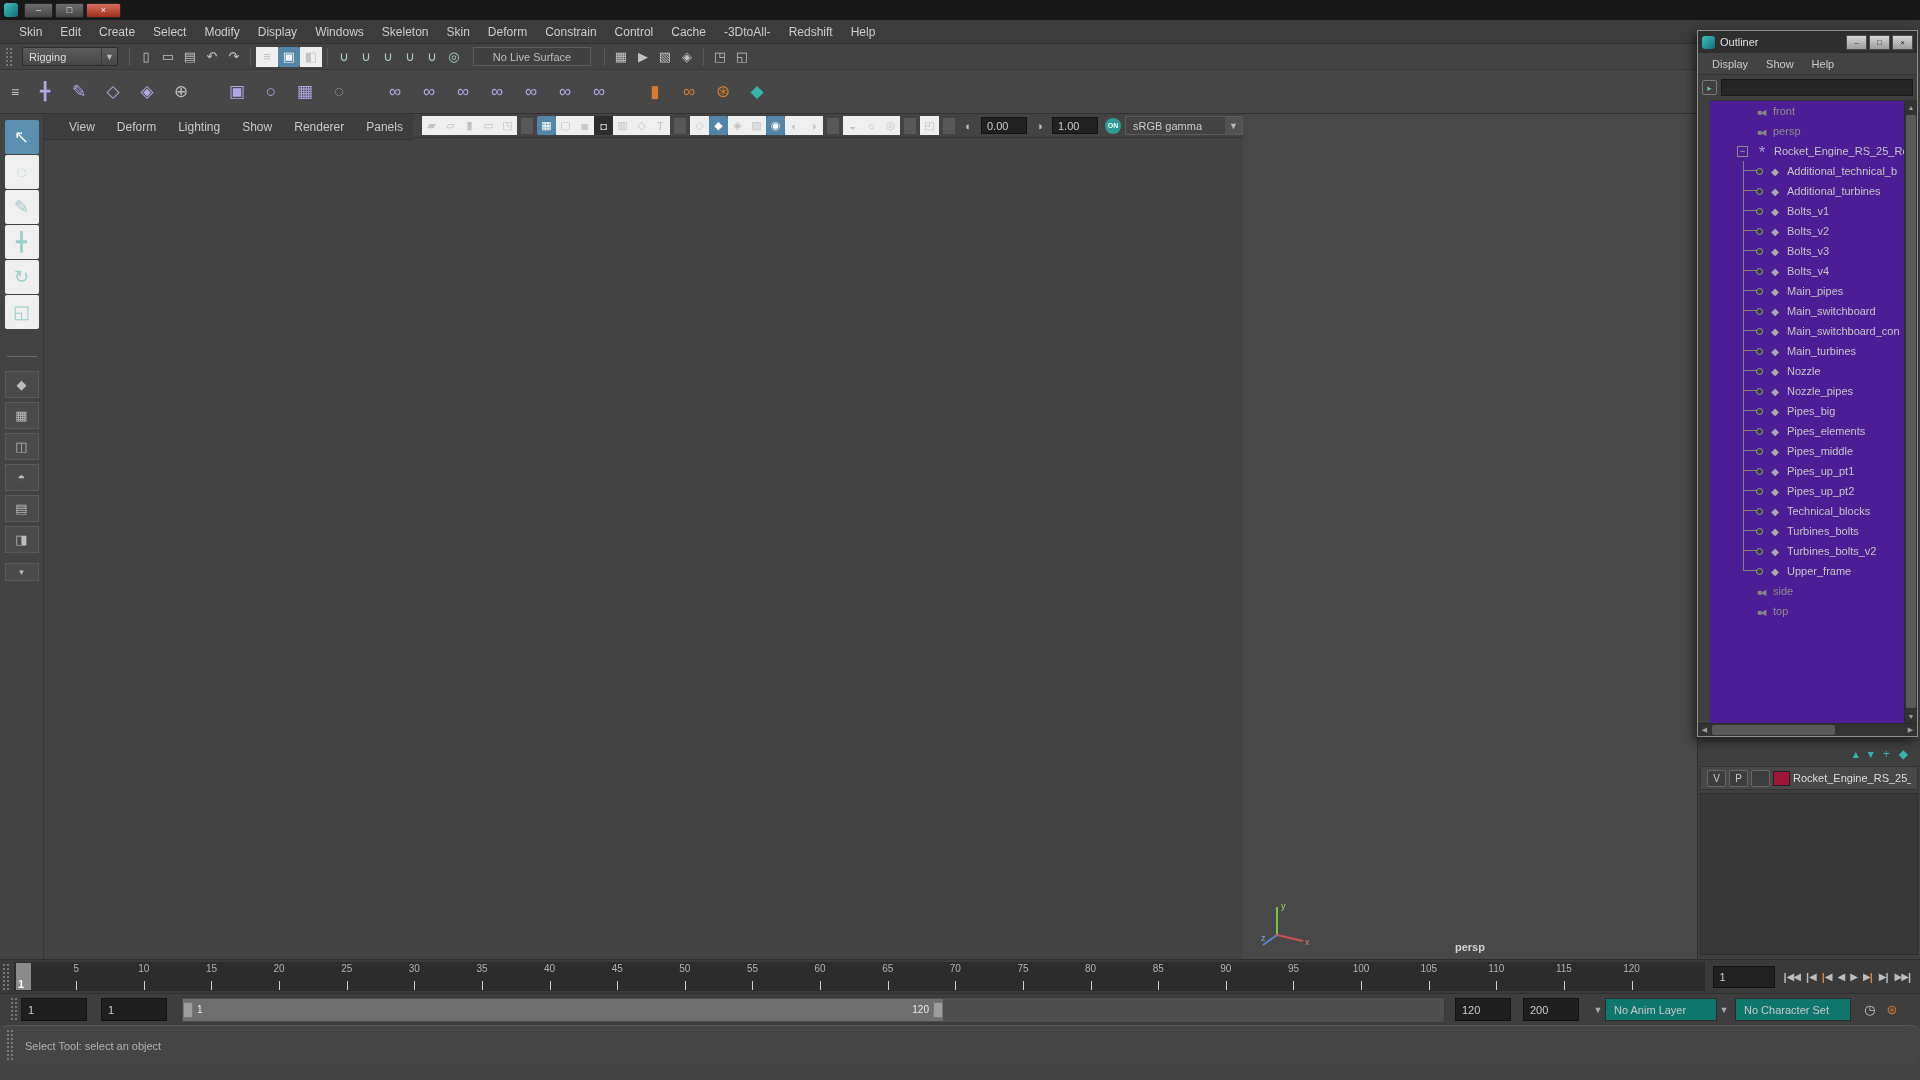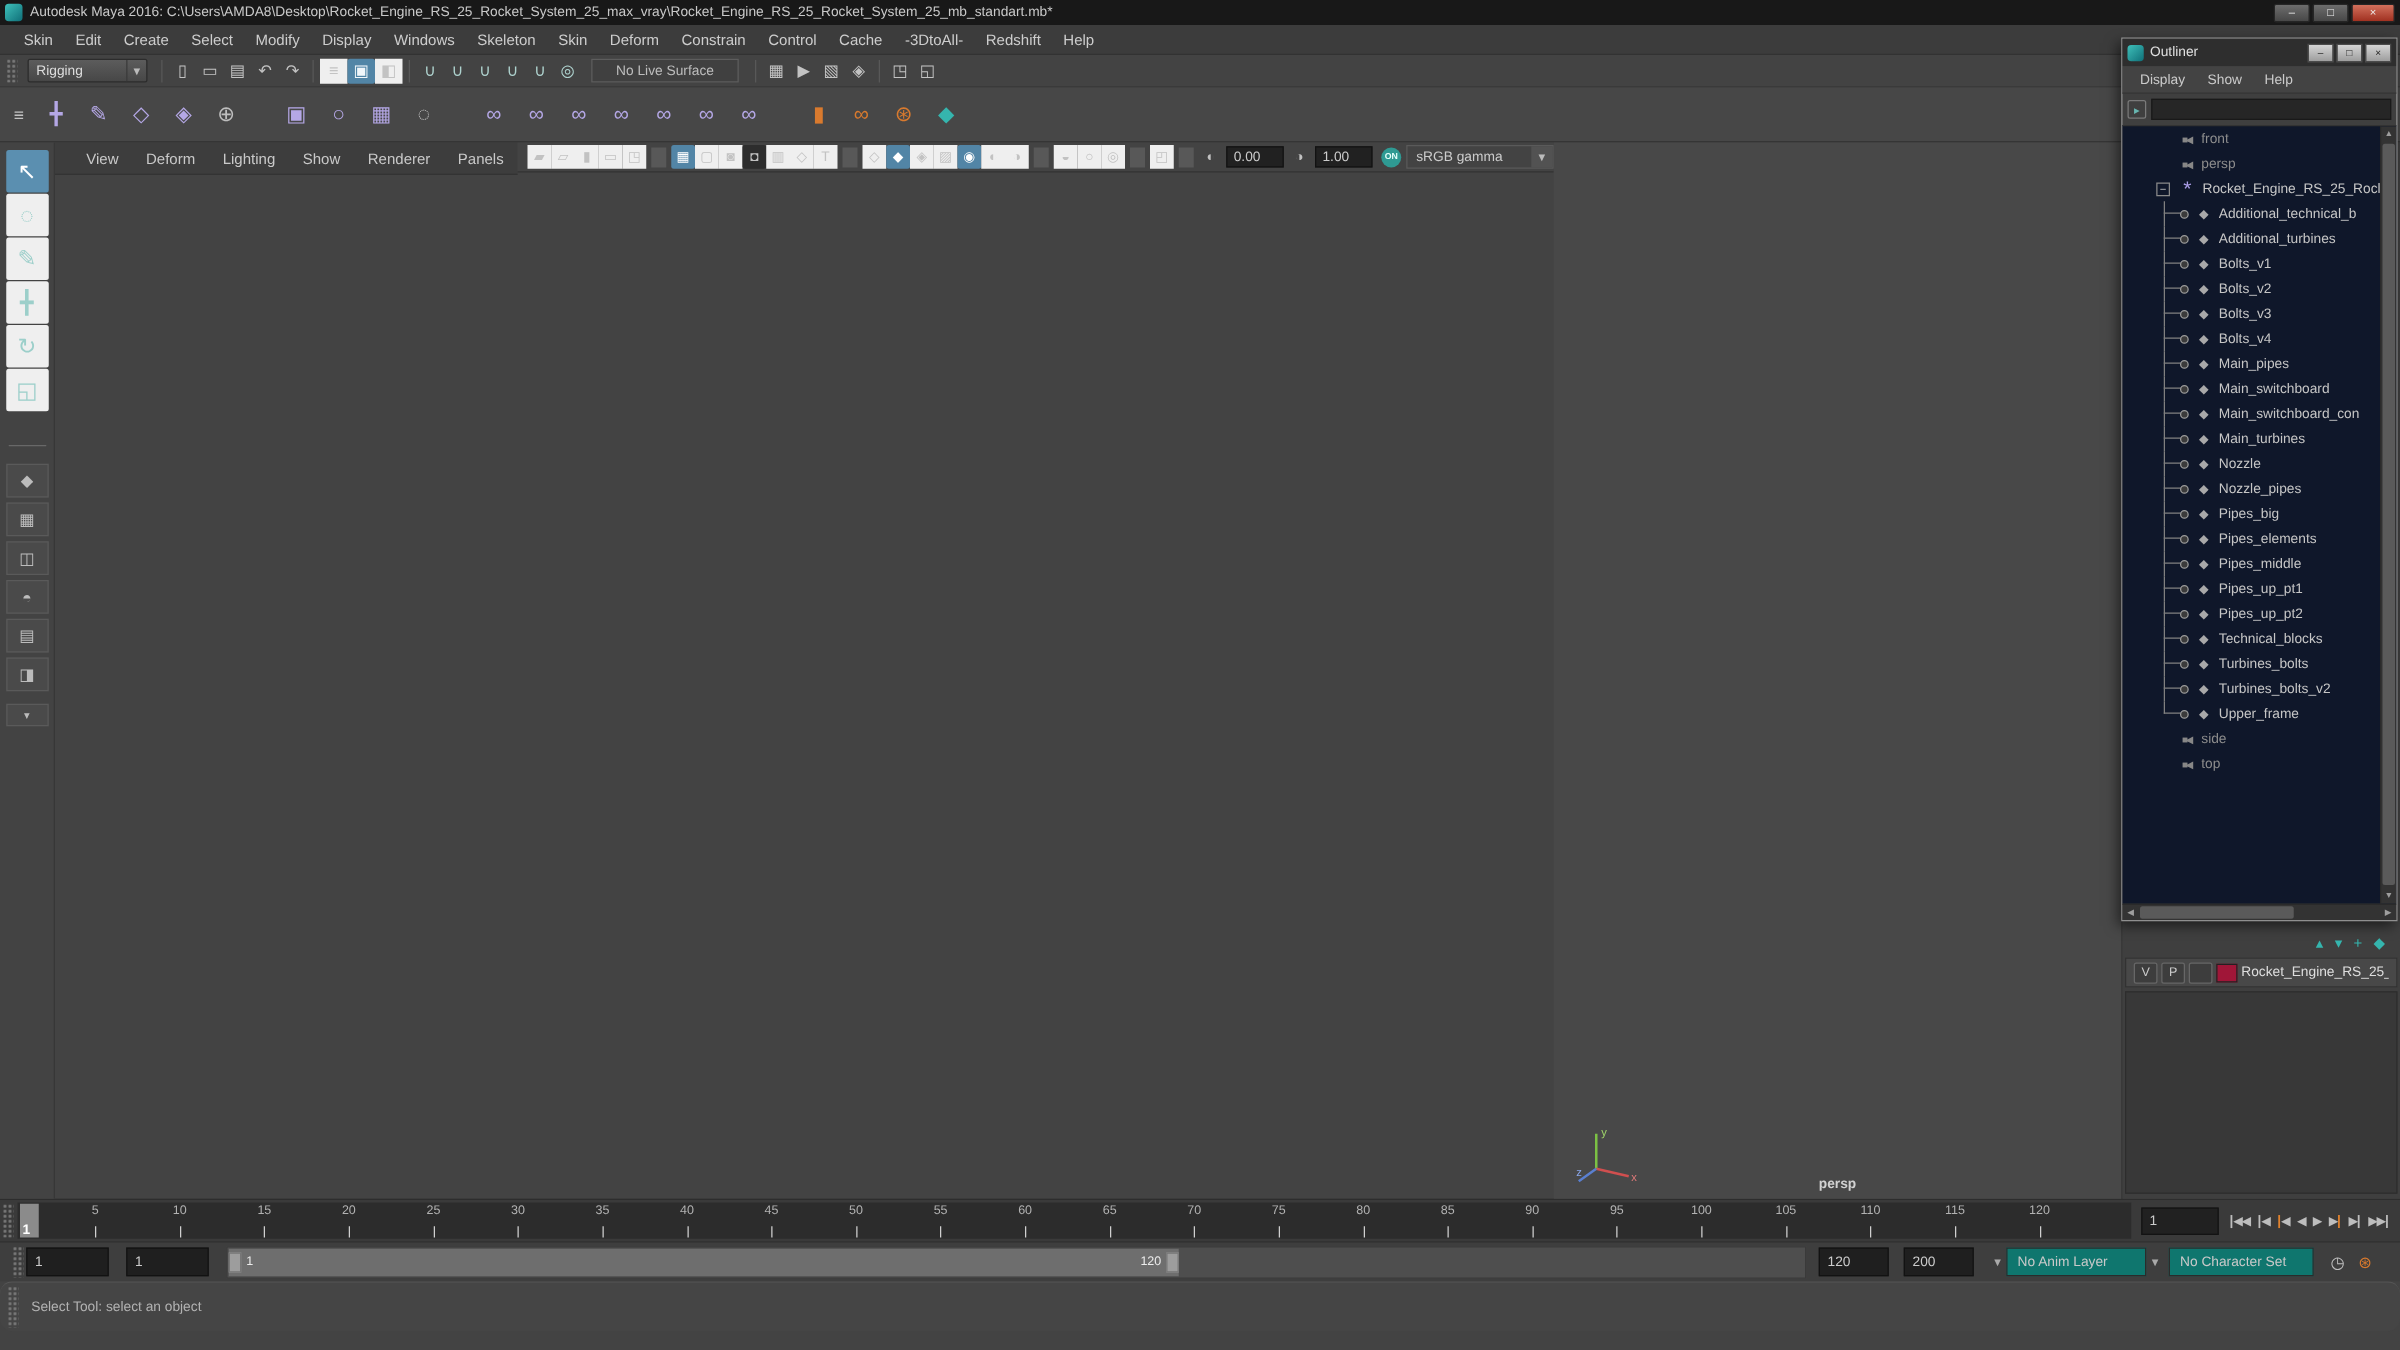--- a/index.html
+++ b/index.html
@@ -87,21 +87,21 @@
   .outliner-title{flex:1;font-size:11px;color:#e0e0e0;}
   .ow-btn{width:21px;height:15px;background:linear-gradient(#d6d6d6,#9d9d9d);border:1px solid #4c4c4c;color:#1d1d1d;
     font-size:8px;display:flex;align-items:center;justify-content:center;}
   .outliner-menubar{height:22px;background:#434343;border-bottom:1px solid #343434;display:flex;align-items:center;padding-left:5px;}
   .outliner-menubar .omitem{padding:0 9px;font-size:11px;color:#cbcbcb;}
   .outliner-search{height:25px;display:flex;align-items:center;gap:4px;padding:0 4px;}
   .filter-icon{width:15px;height:15px;border:1px solid #7a7a7a;border-radius:2px;color:#68b7b1;font-size:9px;
     display:flex;align-items:center;justify-content:center;flex:none;}
   .outliner-search input{flex:1;height:17px;background:#262626;border:1px solid #191919;color:#ccc;font-size:11px;
     font-family:"Liberation Sans",sans-serif;}
-  .outliner-list{flex:1;position:relative;background:#0f172a;border-top:1px solid #333;overflow:hidden;padding-right:13px;}
+  .outliner-list{flex:1;position:relative;background:#4c1d95;border-top:1px solid #333;overflow:hidden;padding-right:13px;margin-left:12px;}
   .o-row{height:20px;display:flex;align-items:center;font-size:11px;color:#c6c6c6;white-space:nowrap;}
   .o-row.cam{color:#8d8d8d;padding-left:42px;}
   .o-row.root{padding-left:27px;}
   .o-expand{display:none;width:11px;height:11px;border:1px solid #8a8a8a;color:#c2c2c2;font-size:9px;line-height:9px;
     text-align:center;flex:none;}
   .o-expand::before{content:"−";}
   .root .o-expand{display:block;}
   .o-connector{display:none;}
   .mesh .o-connector{display:block;flex:none;width:56px;height:100%;position:relative;
     background:linear-gradient(#808080,#808080) no-repeat 33px 9px / 14px 1px;}
@@ -165,21 +165,20 @@
   .help-line{height:40px;background:#454545;border-top:1px solid #565656;display:flex;align-items:center;padding-left:4px;border-radius:10px;}
   .help-text{font-size:11px;color:#b2b2b2;padding-left:8px;}
 </style>
 </head>
 <body>
 
 <div class="window">
 
   <div class="titlebar">
     <span class="maya-logo"></span>
-    <span class="title-text">Autodesk Maya 2016: C:\Users\AMDA8\Desktop\Rocket_Engine_RS_25_Rocket_System_25_max_vray\Rocket_Engine_RS_25_Rocket_System_25_mb_standart.mb*</span>
     <span class="win-controls">
 
     <button class="win-btn">
           <span>–</span>
         </button>
         <button class="win-btn">
           <span>□</span>
         </button>
         <button class="win-btn close">
           <span>×</span>

